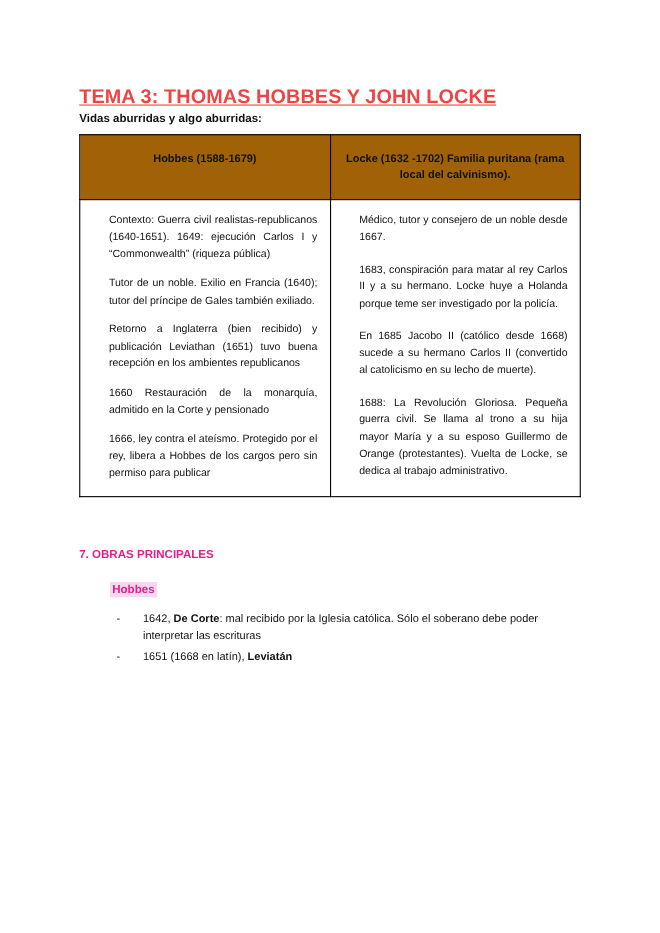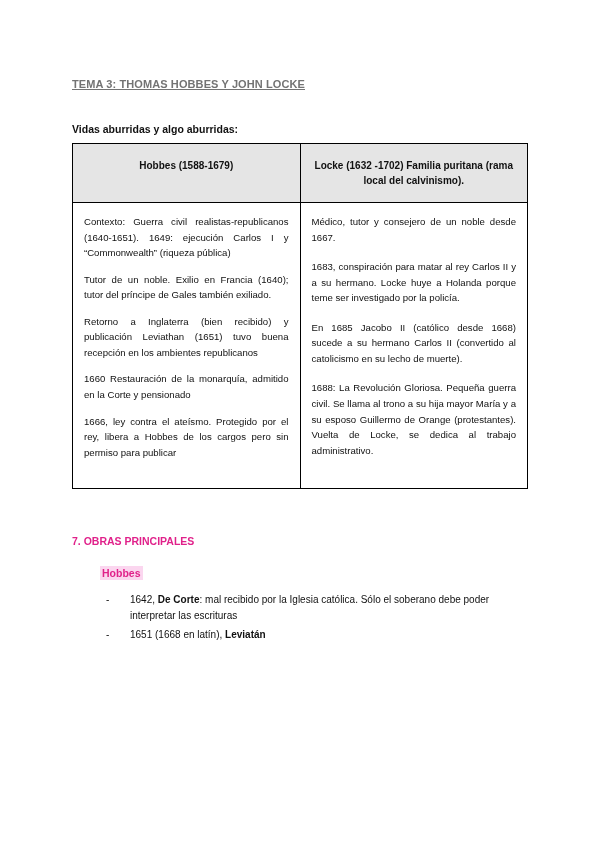--- a/index.html
+++ b/index.html
@@ -18,63 +18,63 @@
   .page {
     position: absolute;
     left: 0;
     top: 0;
     width: 600px;
     height: 848px;
     box-sizing: border-box;
     padding: 78px 72px 20px 72px;
   }
   .doc-title {
-    font-size: 11px;
+    font-size: 18px;
     font-weight: bold;
-    color: #737373;
+    color: #ef4444;
     text-decoration: underline;
     letter-spacing: 0.1px;
-    margin: 0 0 32px 0;
+    margin: 0 0 2px 0;
     line-height: 1.2;
   }
   .subhead {
     font-size: 10.5px;
     font-weight: bold;
     color: #111111;
     margin: 0 0 8px 0;
   }
   table.cmp {
     border-collapse: collapse;
     width: 456px;
     table-layout: fixed;
   }
   table.cmp th, table.cmp td {
     border: 1px solid #000000;
     vertical-align: top;
   }
   table.cmp th {
-    background: #e5e5e5;
+    background: #a16207;
     font-size: 10px;
     font-weight: bold;
     text-align: center;
     padding: 14px 10px;
     line-height: 1.5;
   }
   table.cmp td {
     font-size: 9.6px;
-    padding: 11px 11px 12px 11px;
+    padding: 11px 11px 12px 26px;
     line-height: 1.62;
     text-align: justify;
     text-justify: inter-word;
   }
   td.cell p {
     margin: 0 0 11px 0;
   }
   td.cell p:last-child {
-    margin-bottom: 16px;
+    margin-bottom: 0;
   }
   td.right-cell p {
     margin: 0 0 14px 0;
   }
   td.right-cell p:last-child {
     margin-bottom: 0;
   }
   .section-head {
     font-size: 10.5px;
     font-weight: bold;

